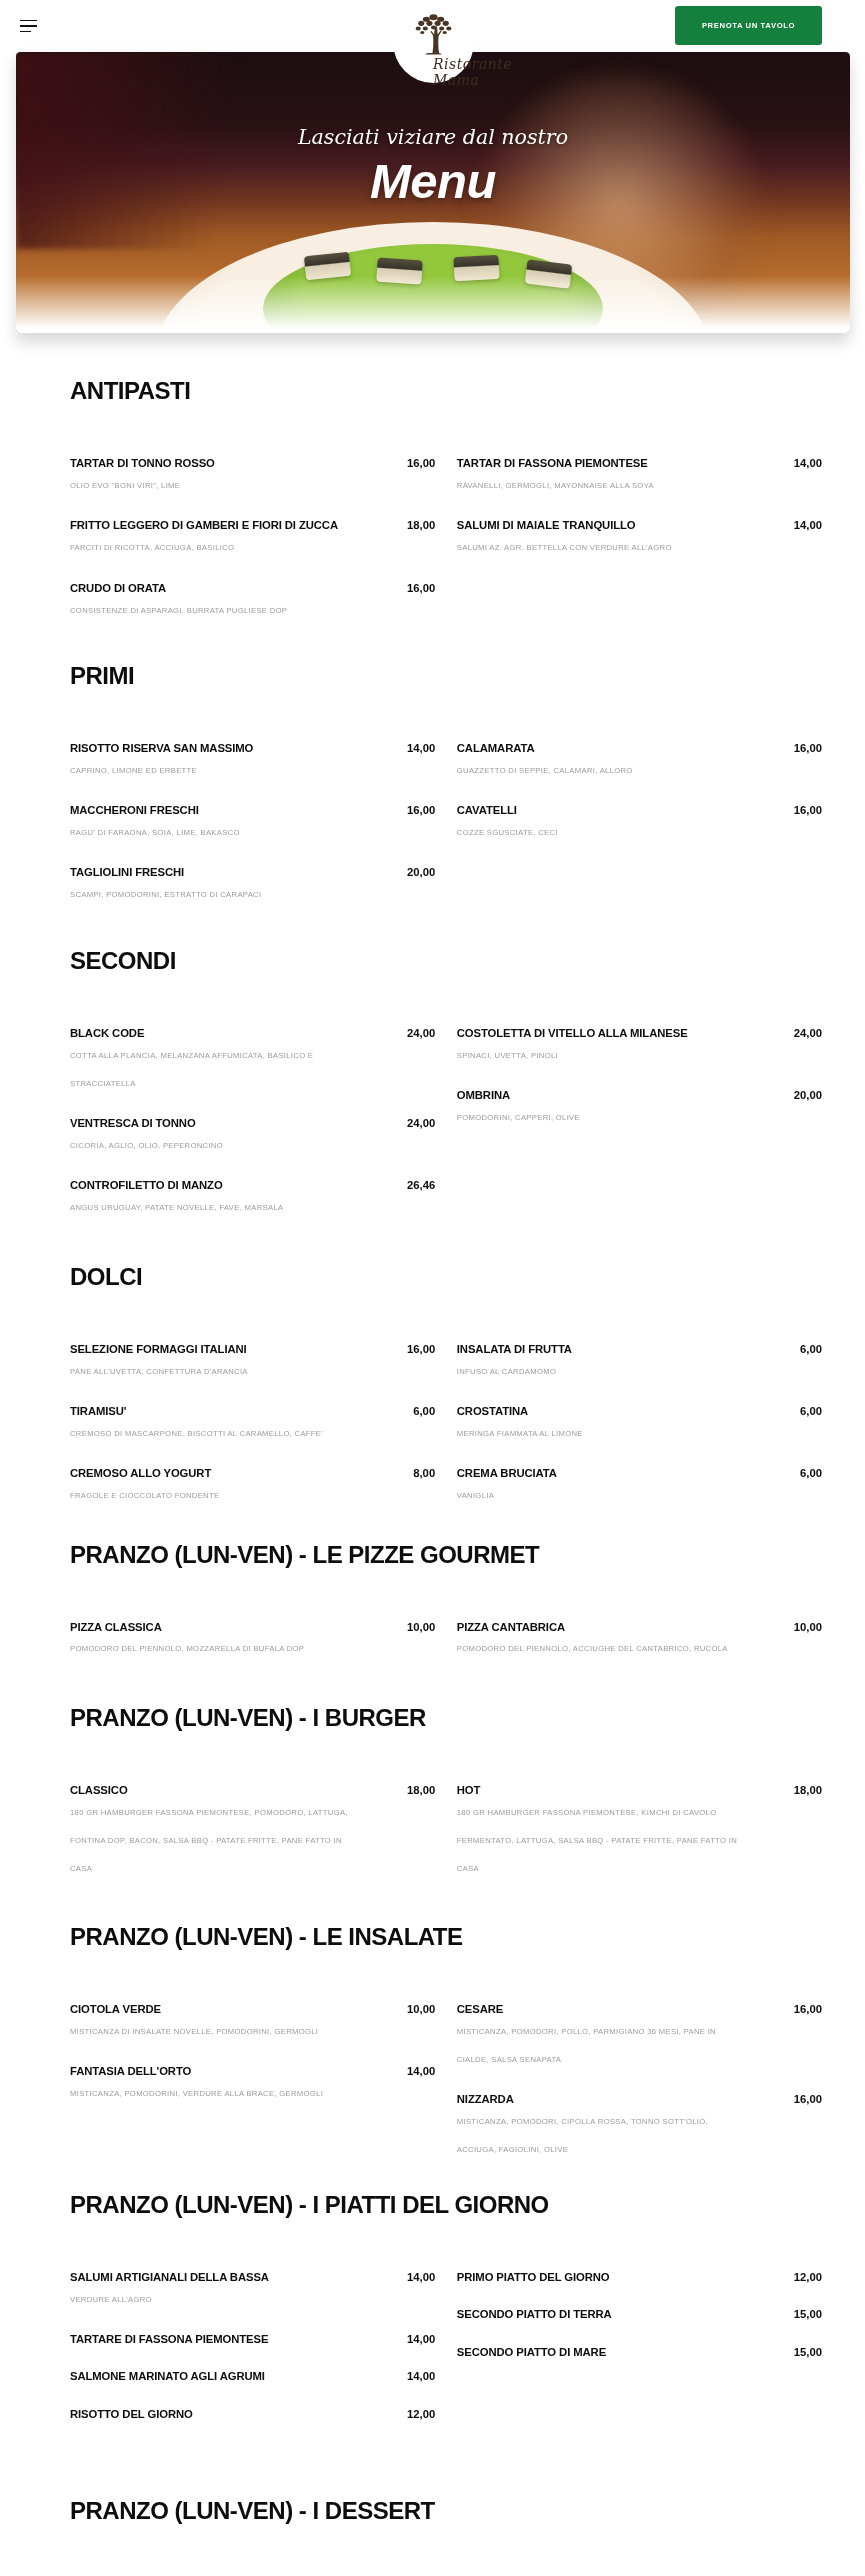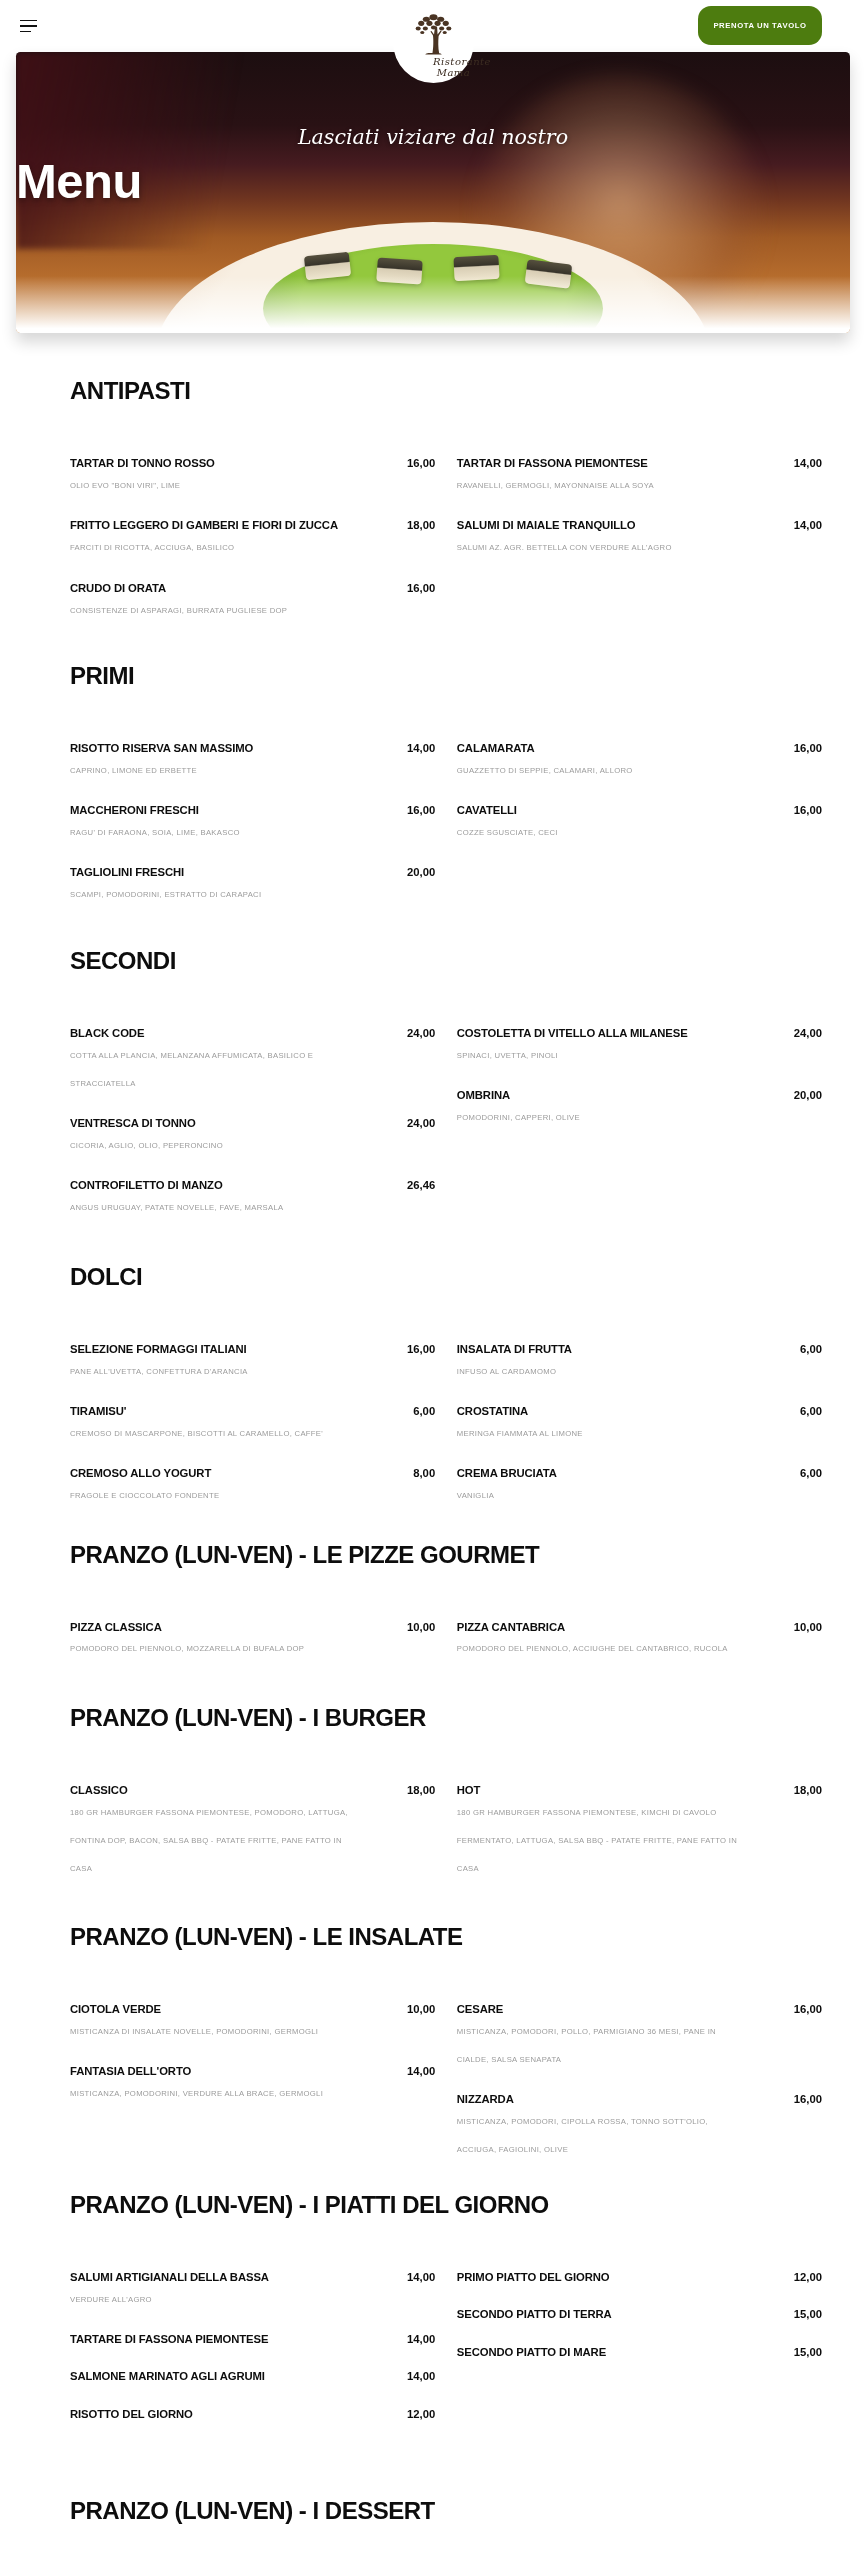--- a/index.html
+++ b/index.html
@@ -4,28 +4,28 @@
 <style>
   * { margin:0; padding:0; box-sizing:border-box; }
   html,body { background:#ffffff; }
   body { width:866px; font-family:"Liberation Sans", sans-serif; color:#111; position:relative; }
 
   
   .header { position:relative; height:52px; background:#fff; }
   .hamburger { position:absolute; left:20px; top:19.6px; width:16.5px; height:13.4px; cursor:pointer; }
   .hamburger span { display:block; height:1.5px; background:#111; margin-bottom:4.1px; width:16.5px; }
   .hamburger span:last-child { width:10.8px; margin-bottom:0; }
-  .reserve-btn-top { position:absolute; right:44px; top:6.2px; width:124px; height:39px;
-      background:#4d7c0f; color:#fff; border:none; border-radius:13px;
+  .reserve-btn-top { position:absolute; right:44px; top:6.2px; width:147px; height:39px;
+      background:#15803d; color:#fff; border:none; border-radius:3px;
       font-family:"Liberation Sans",sans-serif; font-weight:700; font-size:7.7px; letter-spacing:0.6px; cursor:pointer; }
 
   .logo-circle { position:absolute; left:393px; top:1px; width:81px; height:82px; background:#fff;
       border-radius:50%; z-index:30; text-align:center; cursor:pointer; }
   .logo-circle svg { margin-top:7.2px; }
-  .logo-script { font-family:"DejaVu Serif",serif; font-style:italic; font-size:10px; color:#3c2d22; margin-top:-1px; letter-spacing:0.5px;margin-left:40px; }
+  .logo-script { font-family:"DejaVu Serif",serif; font-style:italic; font-size:14px; color:#3c2d22; margin-top:-1px; letter-spacing:0.5px;margin-left:40px; }
 
   
   .hero { position:relative; margin:0 16px; height:281px; border-radius:4.6px; overflow:hidden;
       box-shadow:0 8.2px 14.4px rgba(0,0,0,.16);
       background:linear-gradient(180deg,#1c0e10 0%,#291114 26%,#461b20 40%,#6e3420 52%,#a05a24 66%,#b96f2e 82%,#c67e38 100%); }
   .hero-glow { position:absolute; left:55%; top:8%; width:289px; height:289px; border-radius:50%;
       background:radial-gradient(circle at 50% 45%, rgba(226,178,132,.65), rgba(150,90,60,.25) 55%, transparent 72%);
       filter:blur(9.3px); }
   .hero-curtain { position:absolute; left:0; top:0; width:30%; height:70%;
       background:linear-gradient(100deg, rgba(66,16,22,.9), rgba(40,10,14,0) 80%); filter:blur(3.1px); }
@@ -34,22 +34,22 @@
   .risotto { position:absolute; left:50%; top:192px; transform:translateX(-50%); width:340px; height:129px;
       border-radius:50%; background:radial-gradient(ellipse at 50% 45%, #93c83d 55%, #6fa526 85%, #5d8f1e 100%); }
   .fish { position:absolute; width:45px; height:24px; border-radius:4.1px;
       background:linear-gradient(180deg,#56503e 0%, #38342a 40%, #d8cdb4 45%, #efe6cf 100%); box-shadow:0 2.1px 4.1px rgba(0,0,0,.25); }
   .fish.f1{ left:289px; top:202px; transform:rotate(-6deg);} .fish.f2{ left:361px; top:207px; transform:rotate(4deg);}
   .fish.f3{ left:438px; top:204px; transform:rotate(-3deg);} .fish.f4{ left:510px; top:210px; transform:rotate(7deg);}
   .hero-fade { position:absolute; left:0; right:0; bottom:0; height:57px;
       background:linear-gradient(180deg, rgba(255,255,255,0), #ffffff 92%); }
   .hero-tagline { position:absolute; left:0; right:0; top:73px; text-align:center;
       font-family:"DejaVu Serif",serif; font-style:italic; font-size:20.6px; color:#fff; text-shadow:0 1px 4.1px rgba(0,0,0,.45); }
-  .hero-title { position:absolute; left:0; right:0; top:101px; text-align:left;
-      font-weight:800; font-size:49px; letter-spacing:-0.5px; color:#fff; text-shadow:0 1.5px 6.2px rgba(0,0,0,.4); }
+  .hero-title { position:absolute; left:0; right:0; top:101px; text-align:center;
+      font-weight:800; font-size:49px; letter-spacing:-0.5px; color:#fff; text-shadow:0 1.5px 6.2px rgba(0,0,0,.4);font-style:italic; }
 
   
   .menu { padding:0 44px 0 70px; }
   .section-title { font-size:24px; font-weight:800; letter-spacing:-0.5px; color:#0d0d0d; text-transform:uppercase; }
   .section { display:block; }
   .section:nth-of-type(1){margin-top:44px}.section:nth-of-type(2){margin-top:23px}
   .section:nth-of-type(3){margin-top:23px}.section:nth-of-type(4){margin-top:26px}
   .section:nth-of-type(5){margin-top:16px}.section:nth-of-type(6){margin-top:26px}
   .section:nth-of-type(7){margin-top:26px}.section:nth-of-type(8){margin-top:12px}
   .section:nth-of-type(9){margin-top:57px}.section:nth-of-type(10){margin-top:33px}

